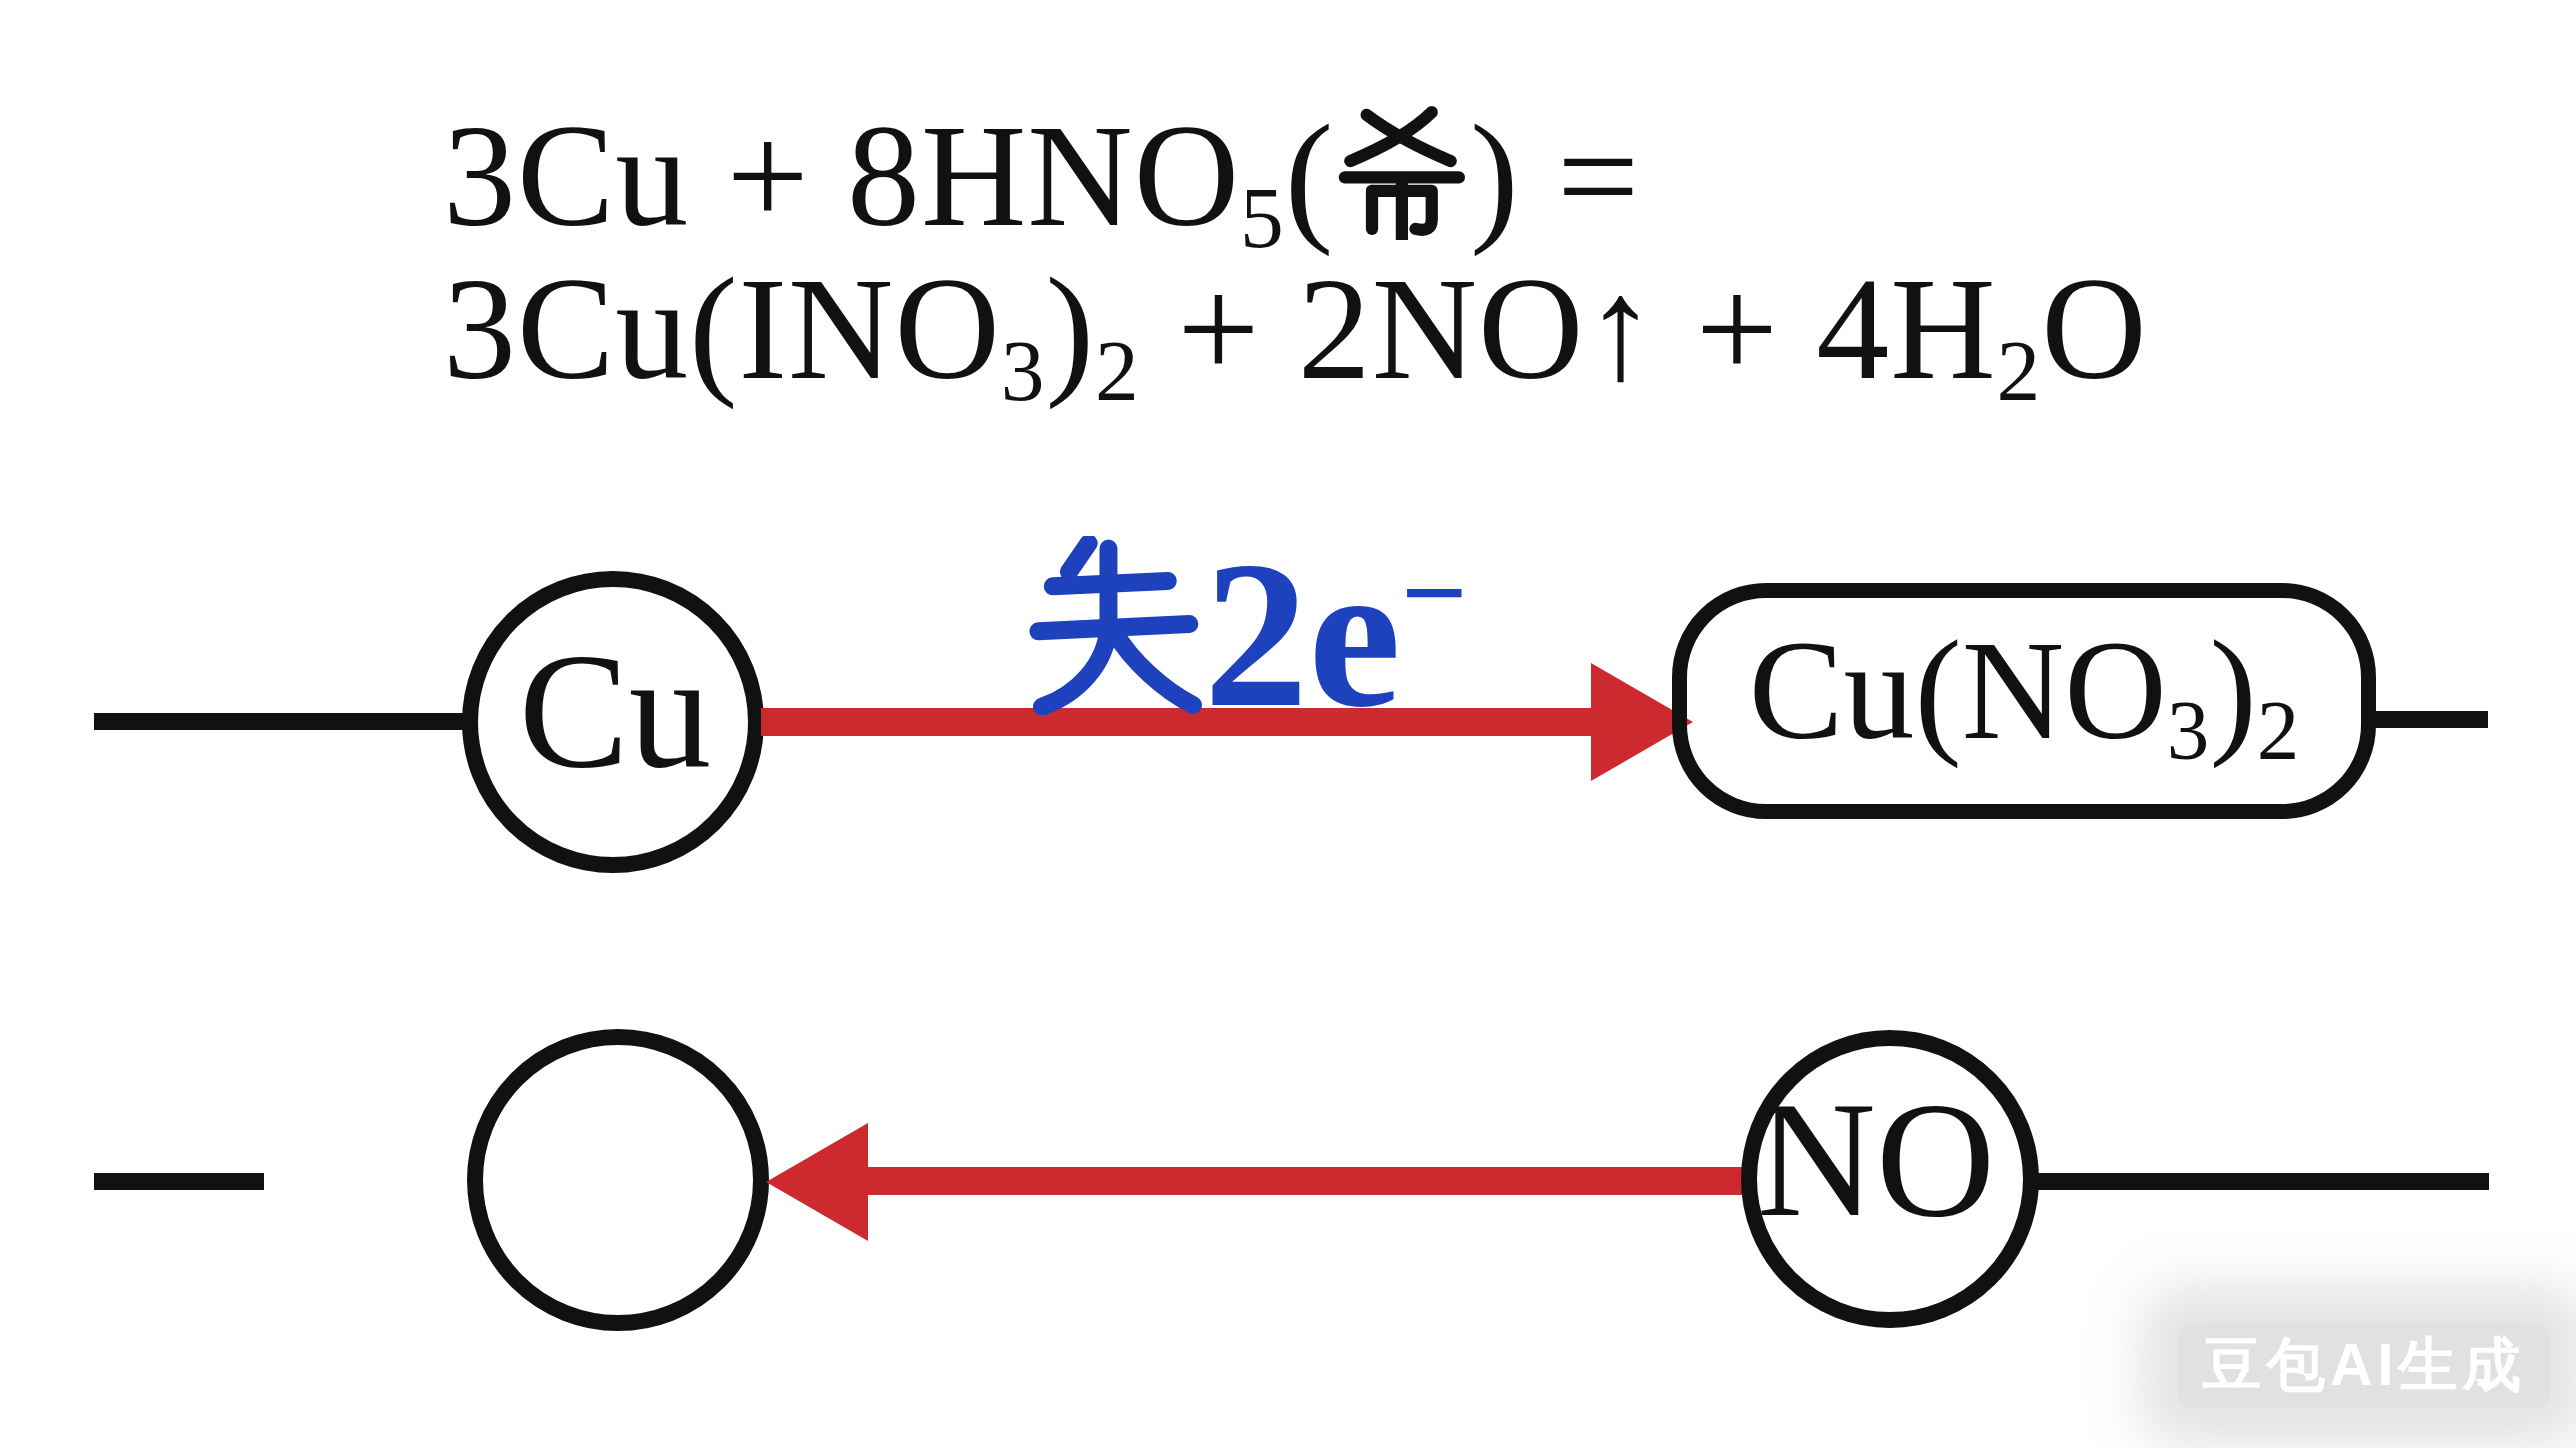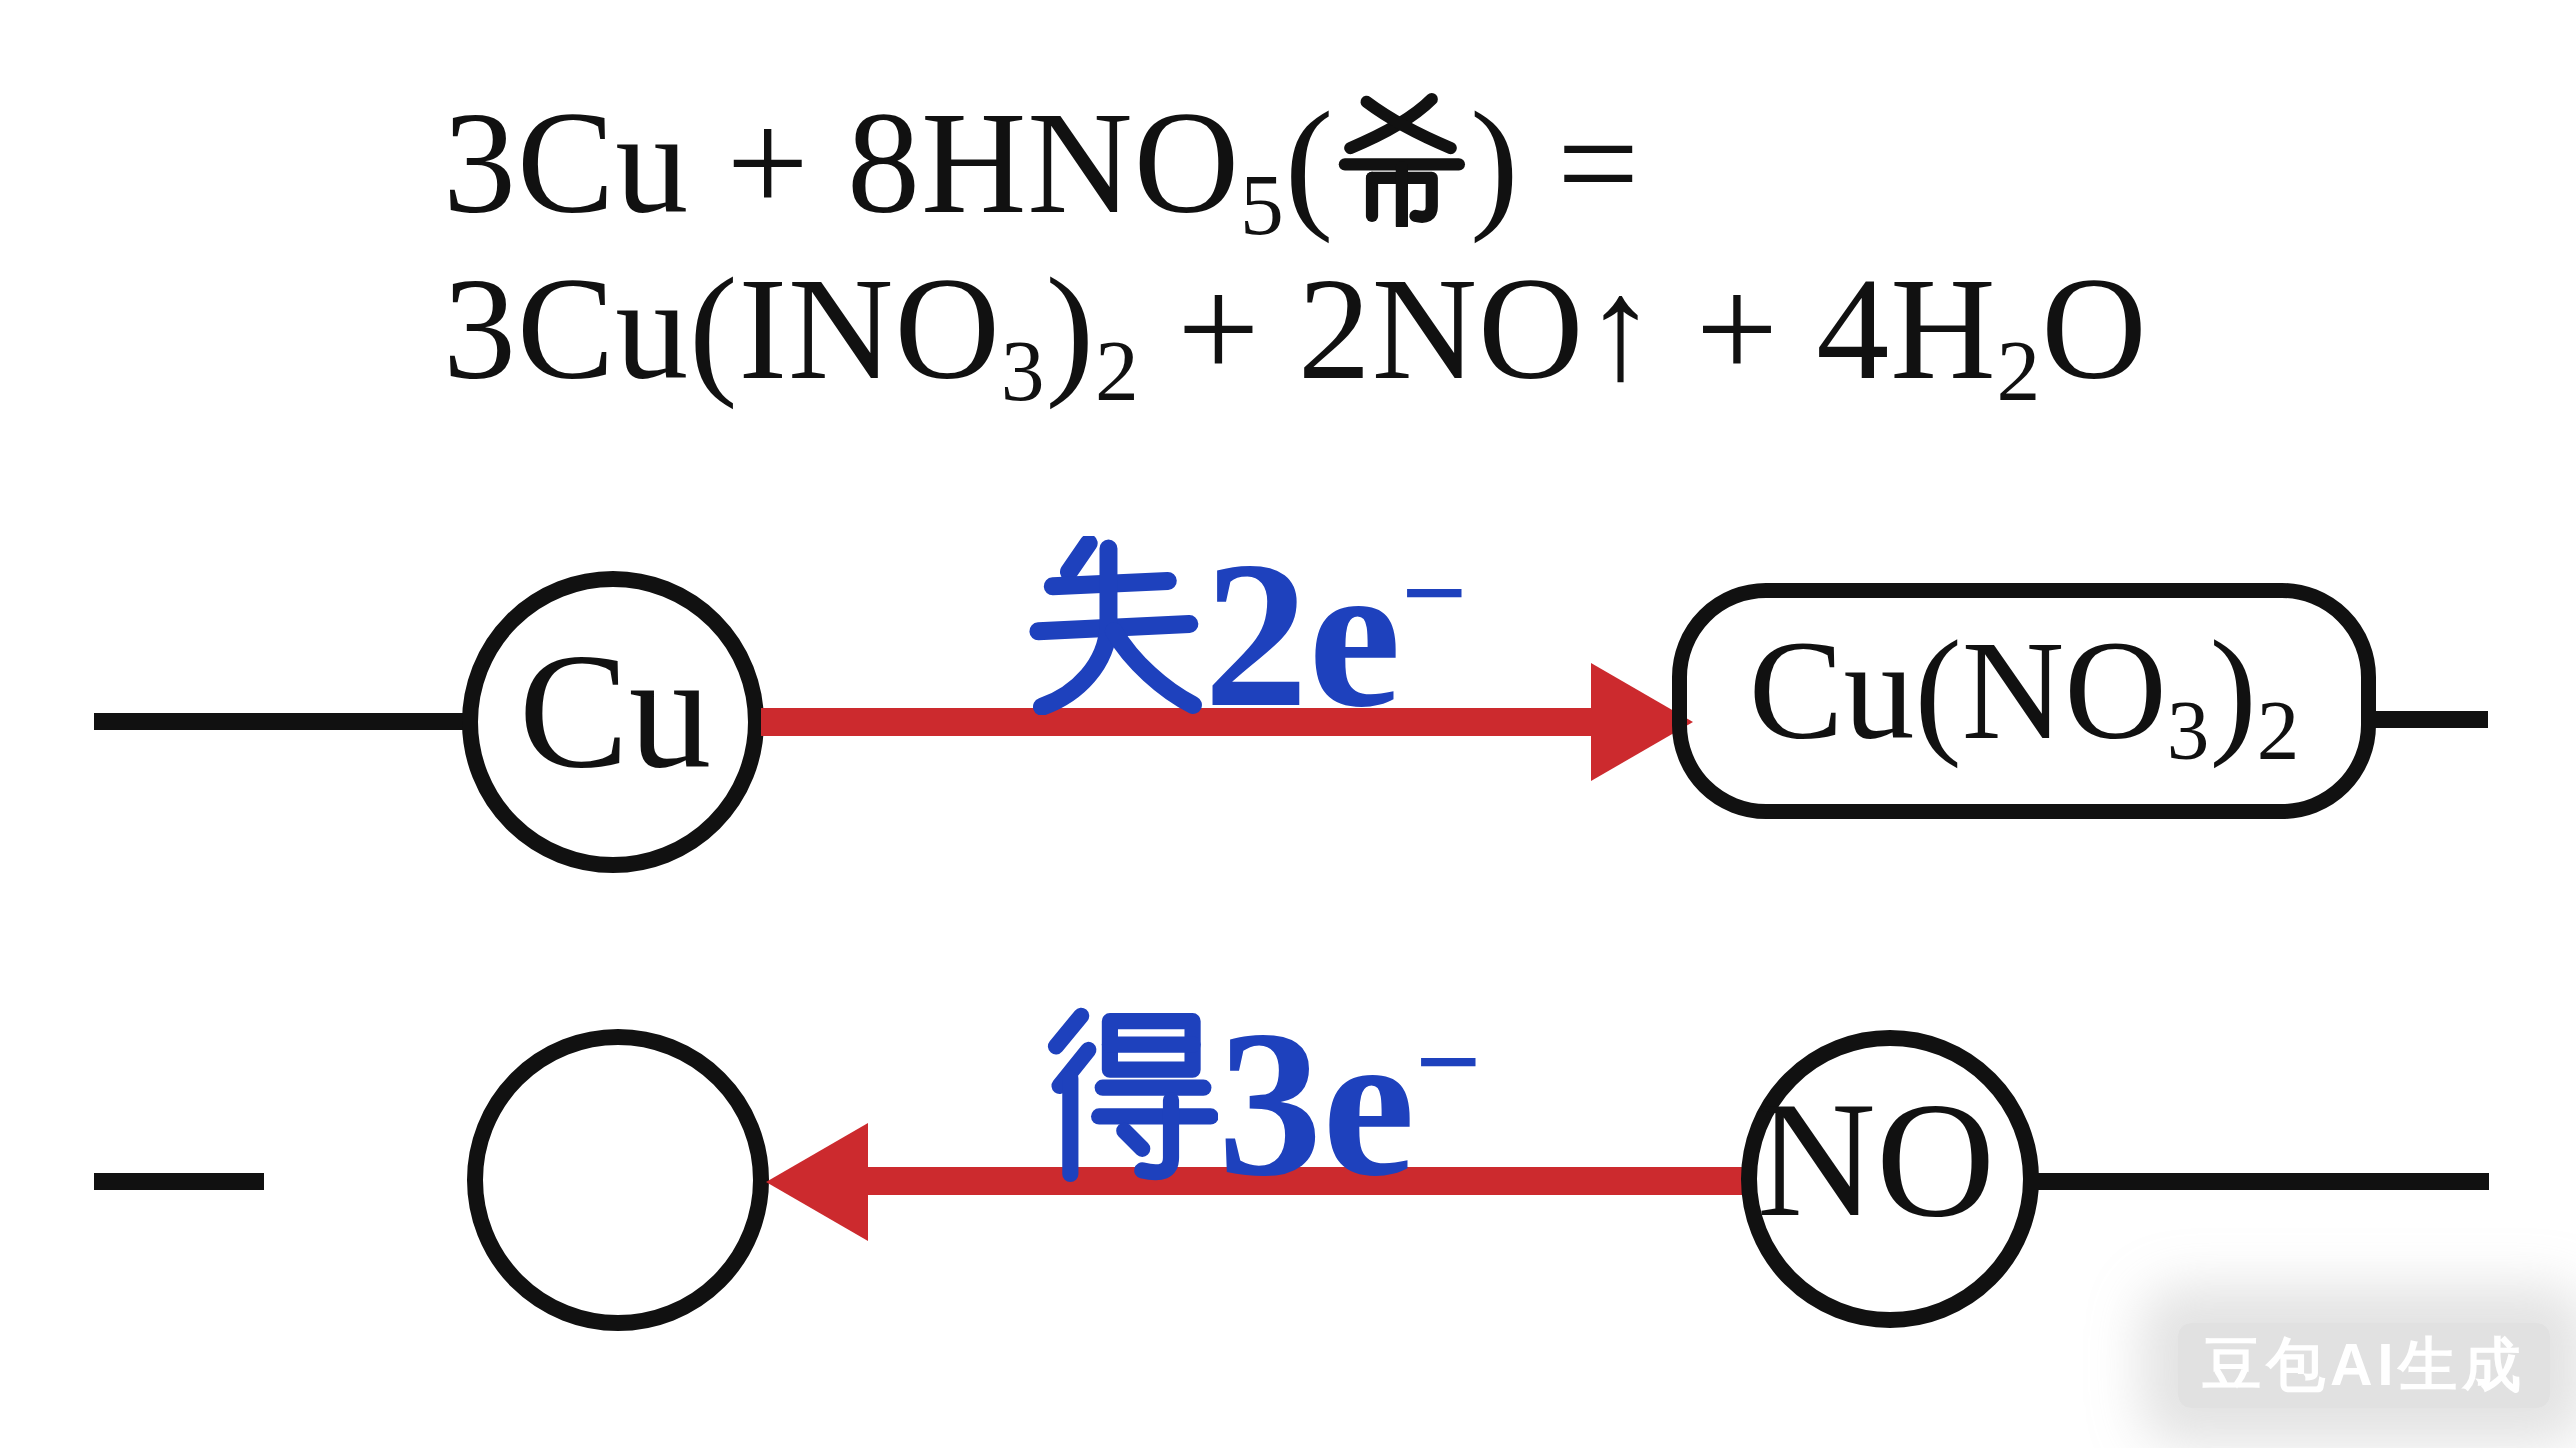--- a/index.html
+++ b/index.html
@@ -11,21 +11,21 @@
     font-family:"Liberation Serif","DejaVu Serif",serif;
     color:var(--ink,#111111);
     overflow:hidden;
   }
   
   .eq-line{
     position:absolute;left:443px;
     font-size:146px;line-height:1;white-space:nowrap;
     letter-spacing:0.9px;
   }
-  .eq-line-1{top:90px;}
+  .eq-line-1{top:103px;}
   .eq-line-2{top:256px;}
   .sub{font-size:0.6em;vertical-align:-0.25em;}
   .sup{font-size:0.56em;vertical-align:0.62em;}
   
   .cjk-glyph{
     display:inline-block;width:0.93em;height:0.93em;
     vertical-align:-0.10em;
   }
   
   .circle{
@@ -123,31 +123,20 @@
 
   <div class="hline" style="left:2375px;top:711px;width:113px;"></div>
 
   <div class="hline" style="left:94px;top:1173px;width:170px;"></div>
 
   <div class="circle" style="left:467px;top:1029px;width:302px;height:302px;"></div>
 
   <div class="arrow-head point-left" style="left:766px;top:1123px;"></div>
   <div class="arrow-shaft" style="left:866px;top:1167px;width:878px;"></div>
 
-  <div class="elabel" style="left:1038px;top:999px;"><svg viewBox="0 0 100 100" class="cjk-glyph" aria-label="得">
-        <path d="M24 6L10 23" fill="none" stroke="currentColor" stroke-width="9" stroke-linecap="round" stroke-linejoin="round"></path>
-        <path d="M28 25L12 45" fill="none" stroke="currentColor" stroke-width="9" stroke-linecap="round" stroke-linejoin="round"></path>
-        <path d="M18 41L18 94" fill="none" stroke="currentColor" stroke-width="9" stroke-linecap="round" stroke-linejoin="round"></path>
-        <path d="M40 9L86 9L86 36L40 36L40 9" fill="none" stroke="currentColor" stroke-width="9" stroke-linecap="round" stroke-linejoin="round"></path>
-        <path d="M40 22L86 22" fill="none" stroke="currentColor" stroke-width="9" stroke-linecap="round" stroke-linejoin="round"></path>
-        <path d="M36 46L92 46" fill="none" stroke="currentColor" stroke-width="9" stroke-linecap="round" stroke-linejoin="round"></path>
-        <path d="M34 62L96 62" fill="none" stroke="currentColor" stroke-width="9" stroke-linecap="round" stroke-linejoin="round"></path>
-        <path d="M74 53L74 85Q74 96 58 92" fill="none" stroke="currentColor" stroke-width="9" stroke-linecap="round" stroke-linejoin="round"></path>
-        <path d="M48 70L58 80" fill="none" stroke="currentColor" stroke-width="9" stroke-linecap="round" stroke-linejoin="round"></path>
-      </svg><span>3e</span><span class="sup">−</span></div>
 
   <div class="circle" style="left:1741px;top:1030px;width:298px;height:298px;"></div>
   <div class="node-text" style="left:1876px;top:1077px;">NO</div>
 
   <div class="hline" style="left:2032px;top:1173px;width:457px;"></div>
 
   <div class="watermark">豆包AI生成</div>
 
 </div>
 

